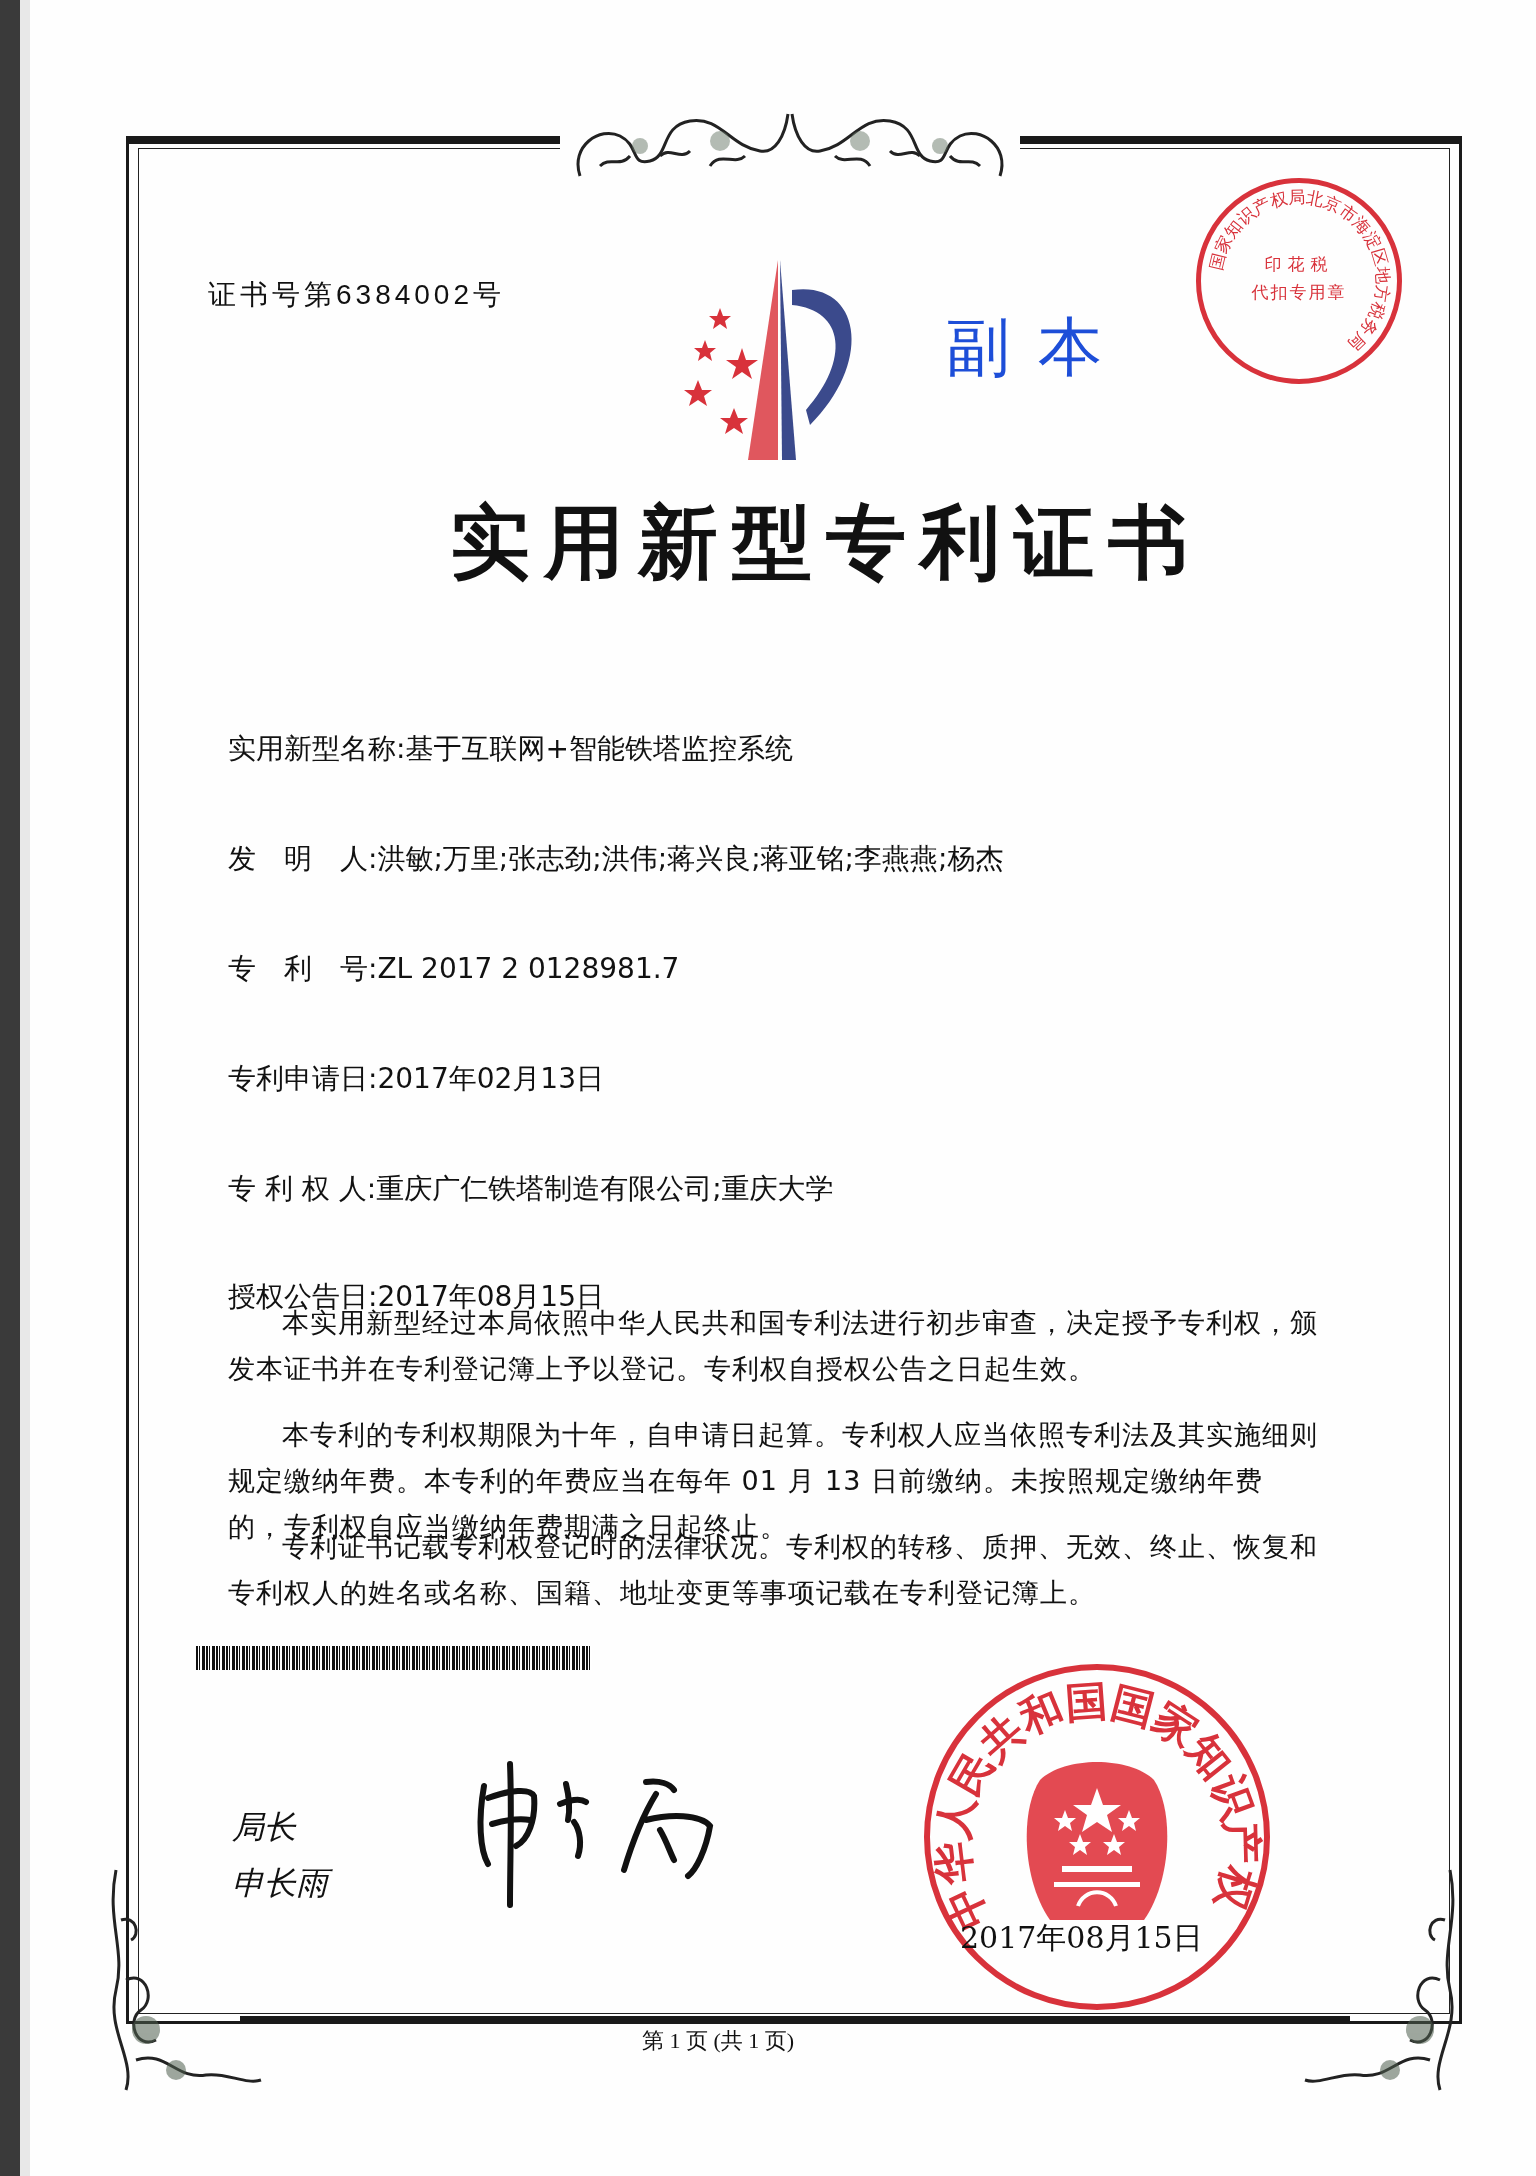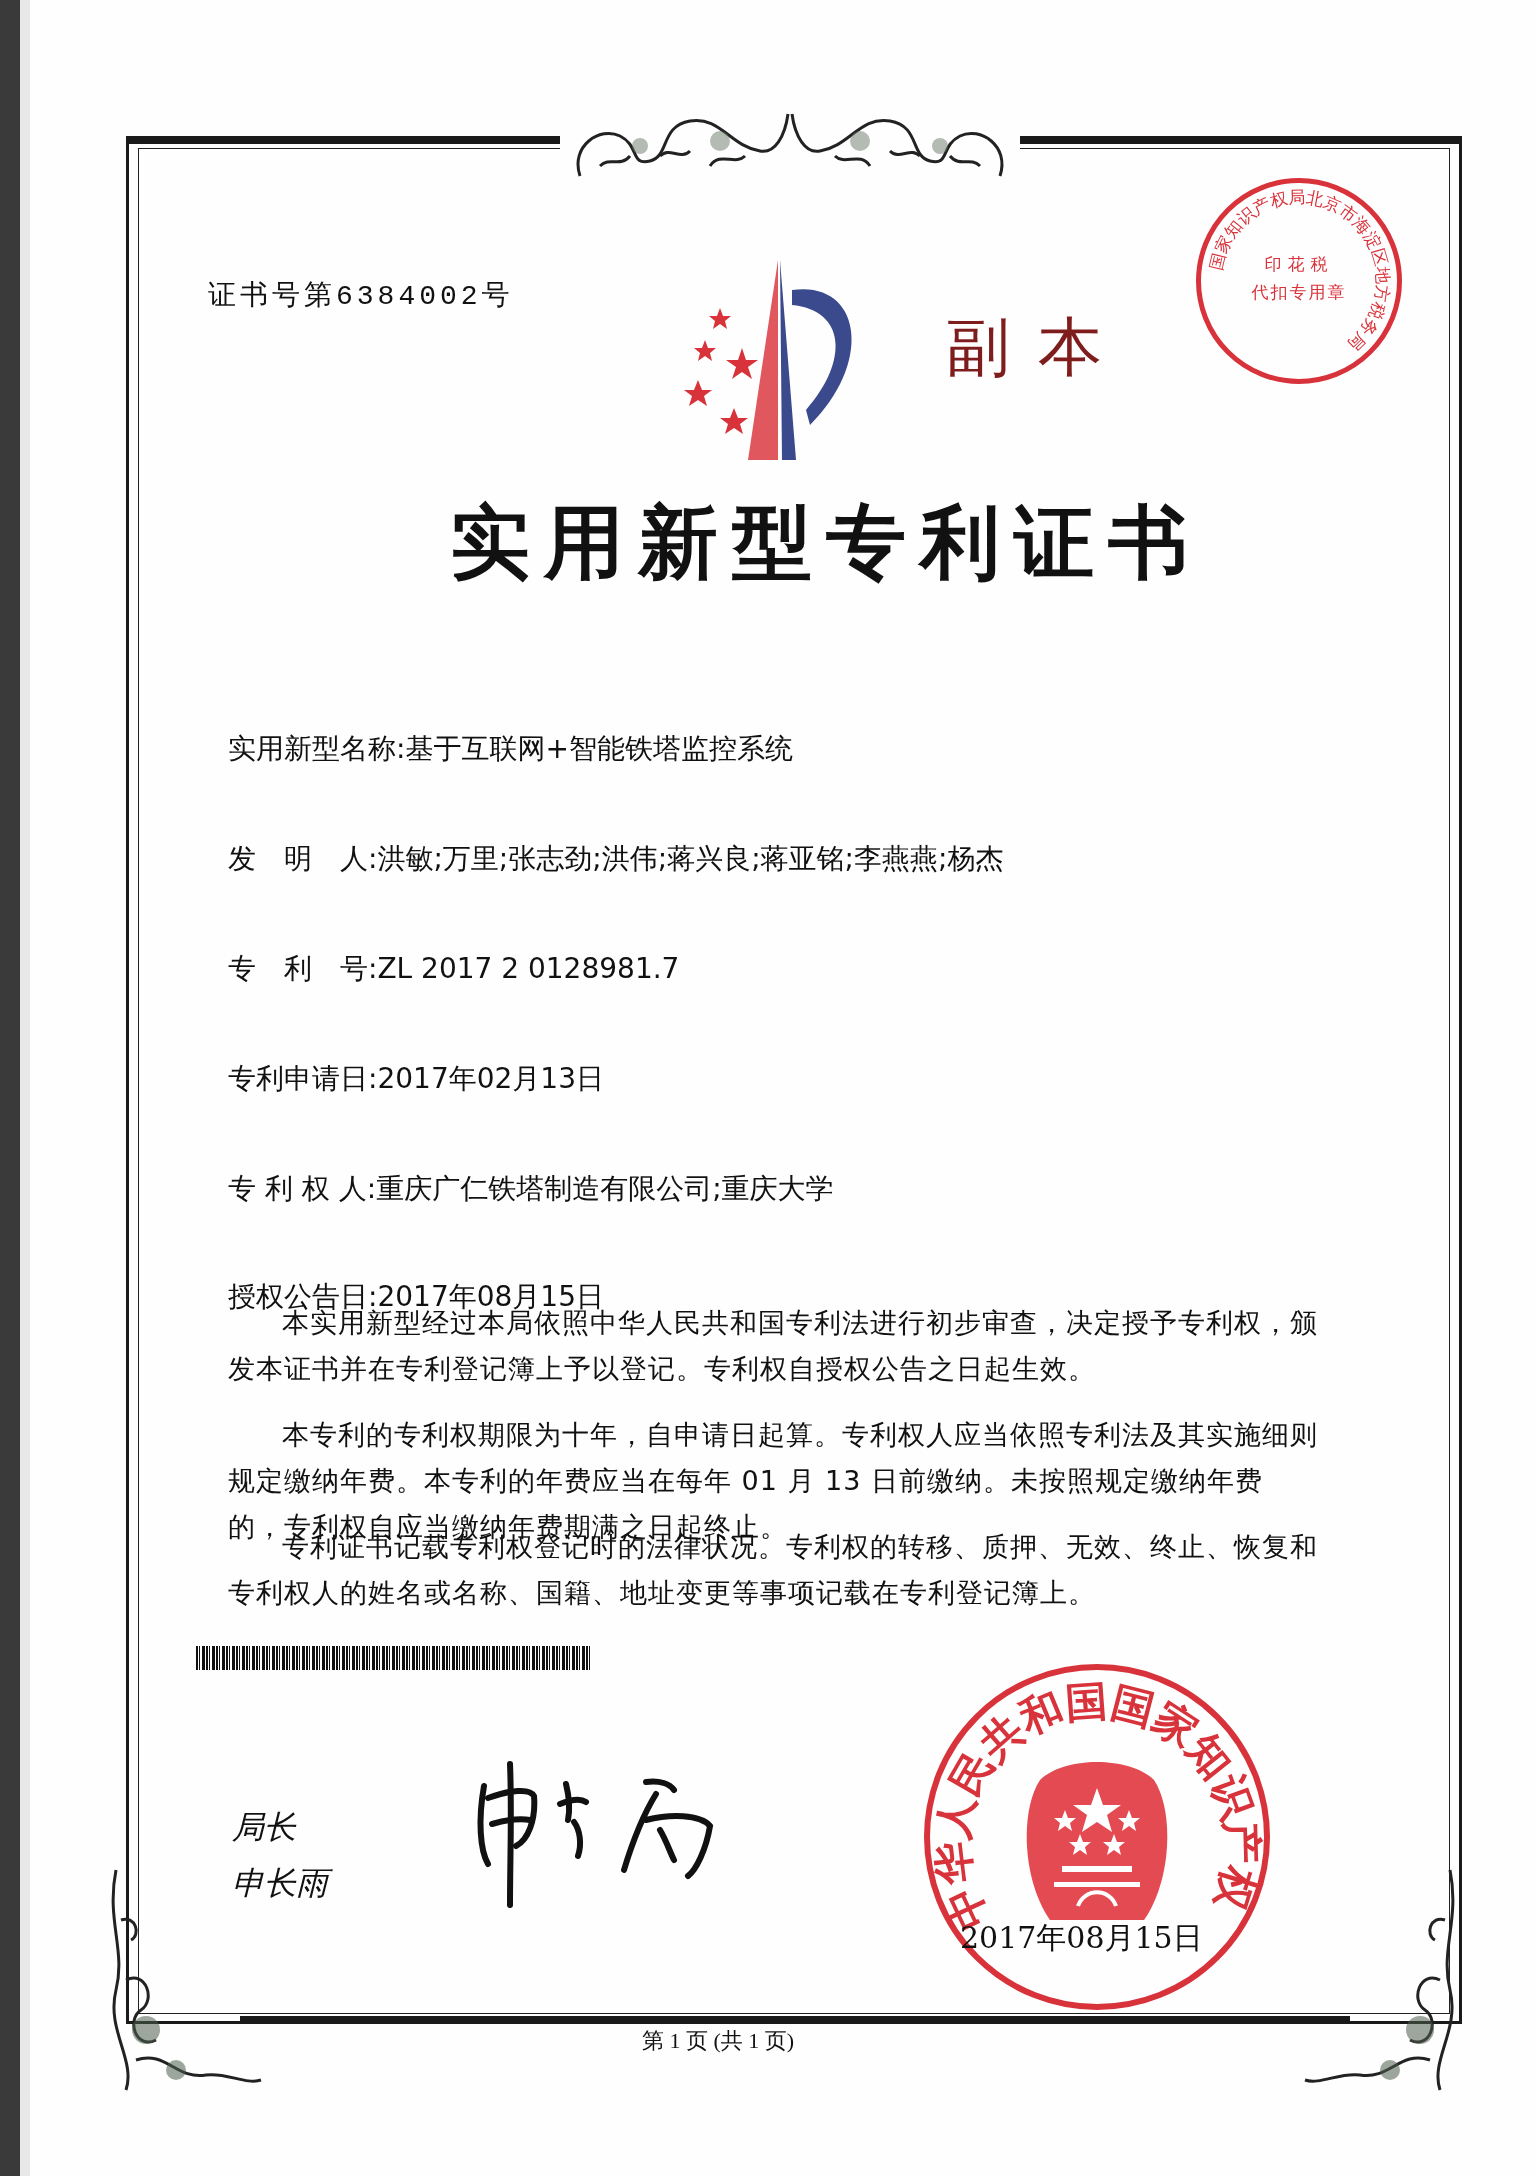--- a/index.html
+++ b/index.html
@@ -6,22 +6,22 @@
   body{width:1536px;height:2176px;background:#ffffff;position:relative;overflow:hidden;font-family:"DejaVu Serif","Liberation Serif",serif;color:#111;}
   .edge{position:absolute;left:0;top:0;width:20px;height:2176px;background:#3a3a3a;}
   .edge2{position:absolute;left:20px;top:0;width:10px;height:2176px;background:#e8e8e8;}
   .paper{position:absolute;left:30px;top:0;width:1506px;height:2176px;background:#fefefe;}
   .frame-outer{position:absolute;left:126px;top:136px;width:1336px;height:1888px;border:3px solid #1a1a1a;box-sizing:border-box;}
   .frame-top-thick{position:absolute;left:126px;top:136px;width:1336px;height:8px;background:#1a1a1a;}
   .frame-inner{position:absolute;left:138px;top:148px;width:1312px;height:1866px;border:1.5px solid #222;box-sizing:border-box;}
   .frame-bottom-thick{position:absolute;left:240px;top:2016px;width:1110px;height:8px;background:#1a1a1a;}
   .ornament{position:absolute;}
   .txt{position:absolute;white-space:nowrap;}
-  .cert-no{left:208px;top:276px;font-size:28px;letter-spacing:4px;font-family:Liberation Mono, monospace;}
-  .fuben{left:946px;top:304px;font-size:64px;color:#7f1d1d;letter-spacing:28px;font-family:"DejaVu Sans","Liberation Sans",sans-serif;text-align:center;}
+  .cert-no{left:208px;top:276px;font-size:28px;letter-spacing:4px;font-family:Liberation Sans, sans-serif;}
+  .fuben{left:946px;top:304px;font-size:64px;color:#1d4ed8;letter-spacing:28px;font-family:"DejaVu Sans","Liberation Sans",sans-serif;text-align:center;}
   .title{left:450px;top:490px;font-size:80px;letter-spacing:14px;font-weight:bold;font-family:"DejaVu Serif","Liberation Serif",serif;}
   .field{left:228px;font-size:28px;font-family:"DejaVu Sans","Liberation Sans",sans-serif;margin-top:44px;}
   .field .lbl{display:inline-block;}
   .body-para{position:absolute;left:228px;width:1090px;font-size:27px;line-height:46px;font-family:"DejaVu Sans","Liberation Sans",sans-serif;text-indent:54px;letter-spacing:1px;}
   .barcode{position:absolute;left:196px;top:1646px;width:396px;height:24px;background:repeating-linear-gradient(90deg,#111 0 2px,#fff 2px 3px,#111 3px 4px,#fff 4px 6px,#111 6px 9px,#fff 9px 10px);}
   .director{left:232px;font-size:32px;font-family:"DejaVu Sans","Liberation Sans",sans-serif;font-style:italic;}
   .pagefoot{left:642px;top:2026px;font-size:22px;font-family:Liberation Serif, serif;}
   .stampdate{left:960px;top:1918px;font-size:30px;font-family:"DejaVu Serif","Liberation Serif",serif;}
 </style>
 </head>

